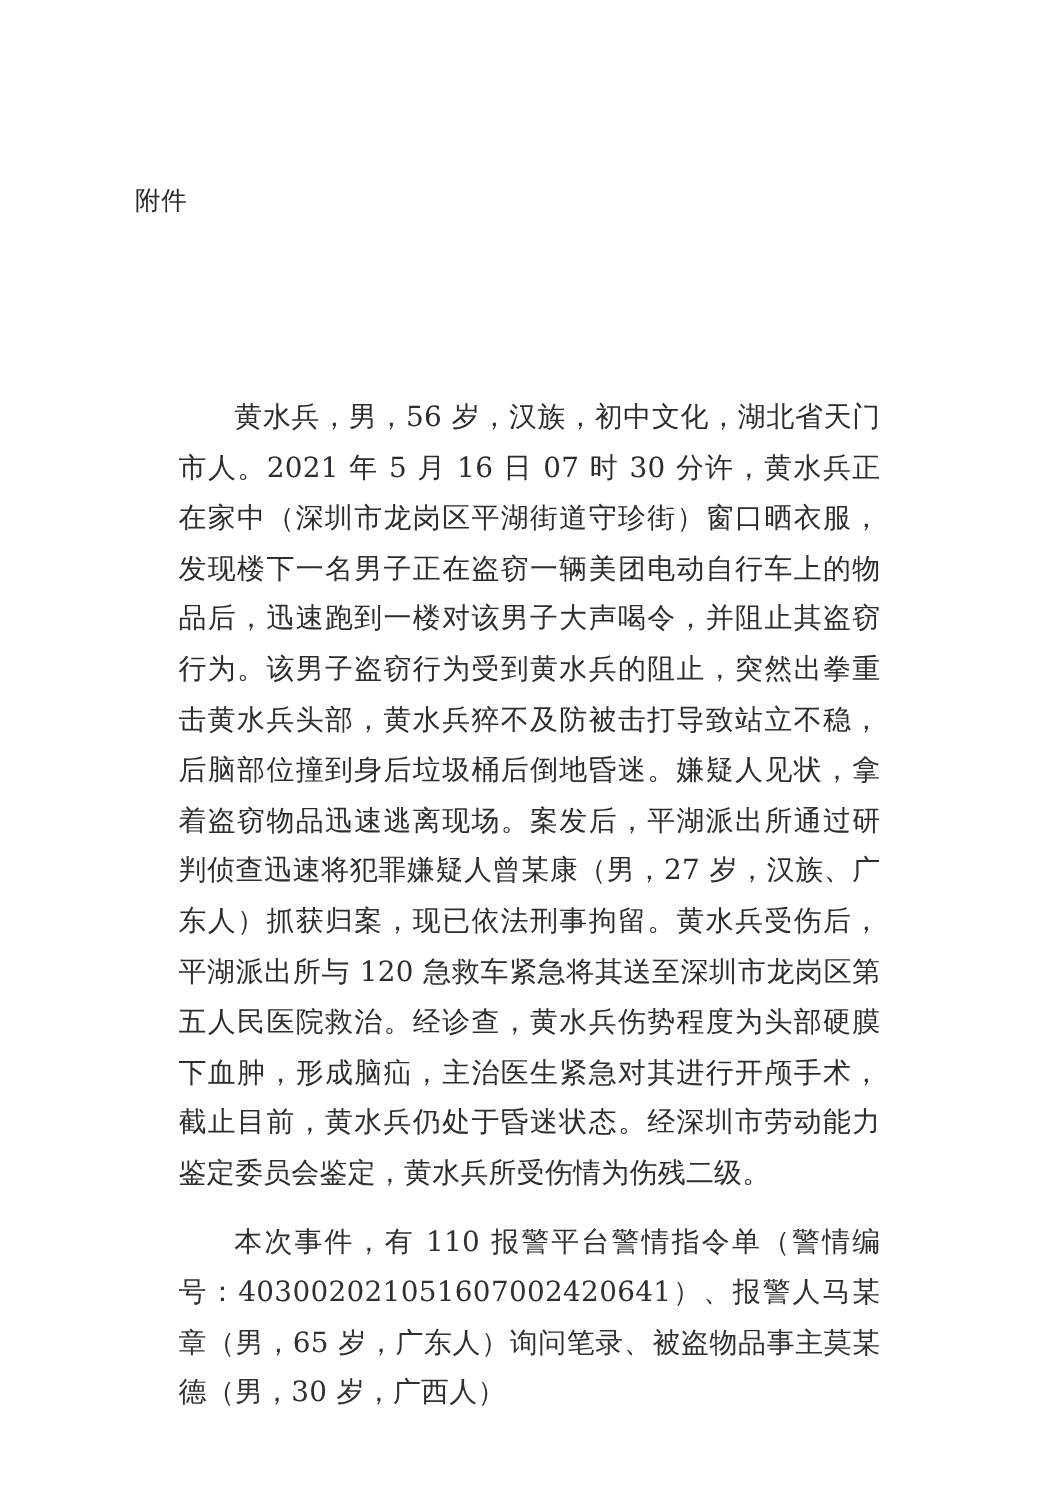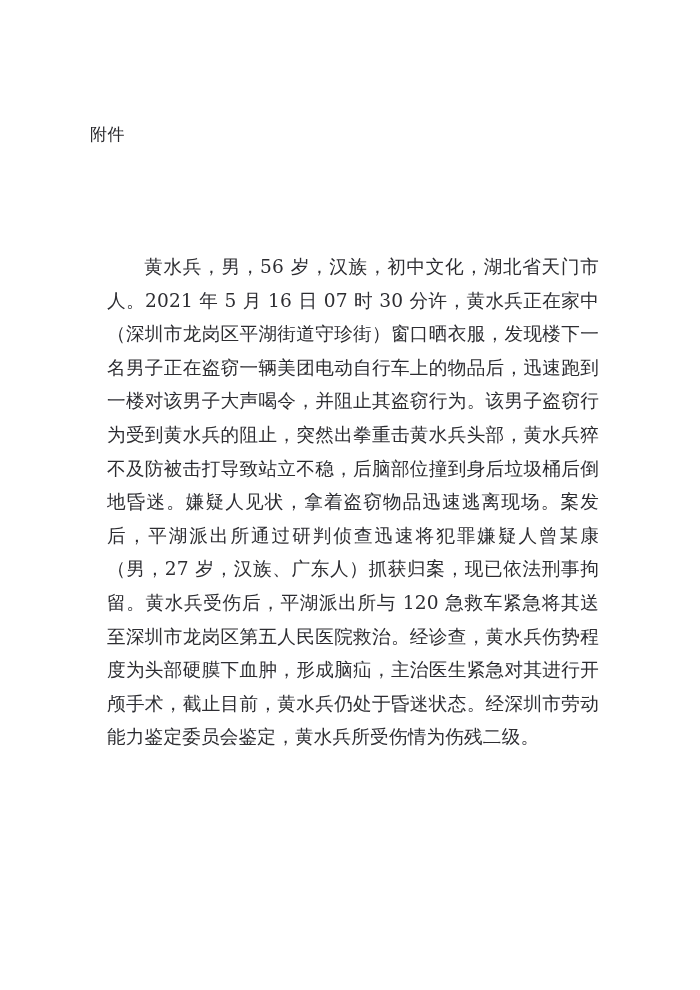--- a/index.html
+++ b/index.html
@@ -57,21 +57,21 @@
   }
 
   .body-block {
     position: absolute;
     left: 107px;
     top: 250px;
     width: 492px;
   }
 
   p.para {
-    margin: 0;
+    margin: 12px;
     font-size: 18.6px;
     line-height: 33.6px;
     color: #2b2b30;
     text-align: justify;
     text-justify: inter-character;
     text-indent: 2em;
     letter-spacing: 0.2px;
     font-family: "DejaVu Serif", "Liberation Serif", serif;
     word-break: break-all;
   }
@@ -88,16 +88,17 @@
 <body>
 
 <div class="page">
   <div class="scan">
 
     <div class="attachment-label">附件</div>
 
 
     <div class="body-block">
       <p class="para">黄水兵，男，56 岁，汉族，初中文化，湖北省天门市人。2021 年 5 月 16 日 07 时 30 分许，黄水兵正在家中（深圳市龙岗区平湖街道守珍街）窗口晒衣服，发现楼下一名男子正在盗窃一辆美团电动自行车上的物品后，迅速跑到一楼对该男子大声喝令，并阻止其盗窃行为。该男子盗窃行为受到黄水兵的阻止，突然出拳重击黄水兵头部，黄水兵猝不及防被击打导致站立不稳，后脑部位撞到身后垃圾桶后倒地昏迷。嫌疑人见状，拿着盗窃物品迅速逃离现场。案发后，平湖派出所通过研判侦查迅速将犯罪嫌疑人曾某康（男，27 岁，汉族、广东人）抓获归案，现已依法刑事拘留。黄水兵受伤后，平湖派出所与 120 急救车紧急将其送至深圳市龙岗区第五人民医院救治。经诊查，黄水兵伤势程度为头部硬膜下血肿，形成脑疝，主治医生紧急对其进行开颅手术，截止目前，黄水兵仍处于昏迷状态。经深圳市劳动能力鉴定委员会鉴定，黄水兵所受伤情为伤残二级。</p>
+      <p class="para">本次事件，有 110 报警平台警情指令单（警情编号：403002021051607002420641）、报警人马某章（男，65 岁，广东人）询问笔录、被盗物品事主莫某德（男，30 岁，广西人）</p>
     </div>
 
   </div>
 </div>
 
 </body></html>

